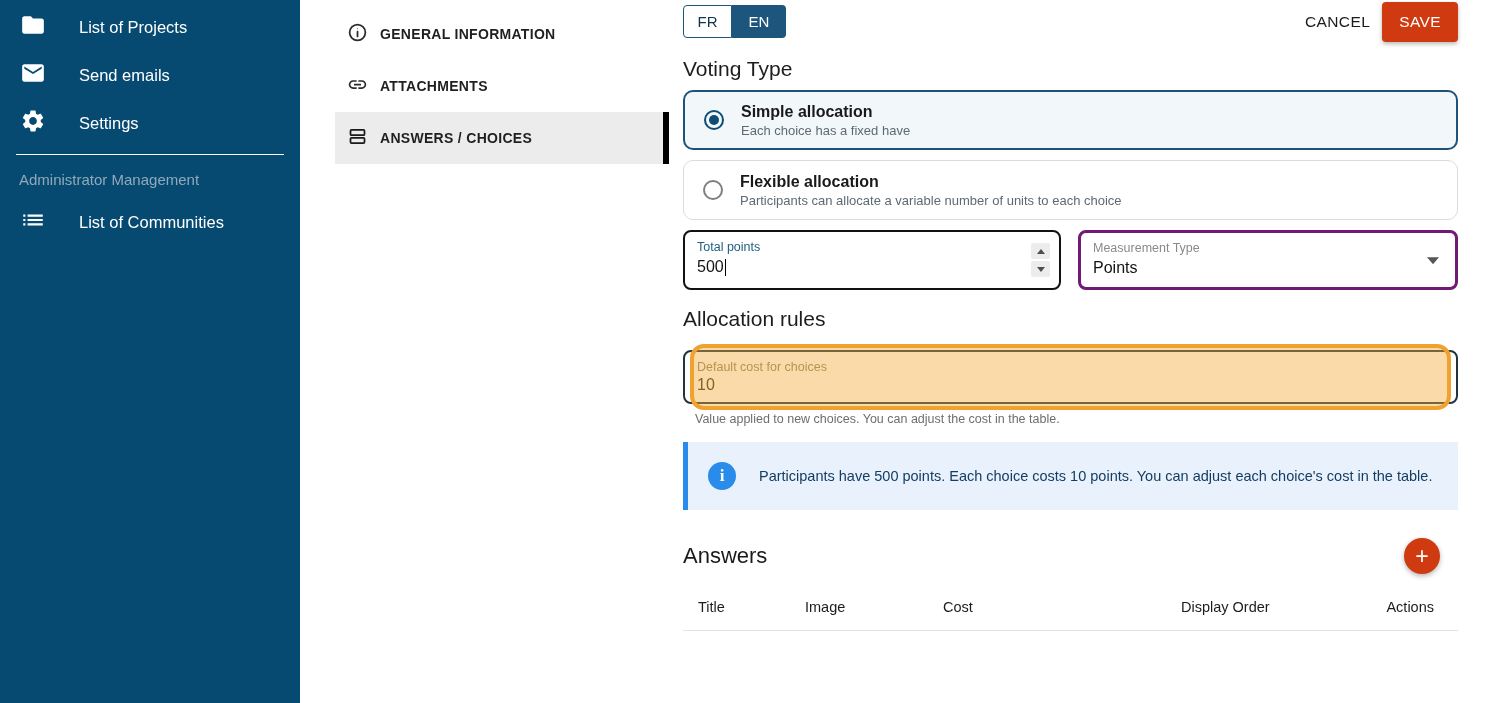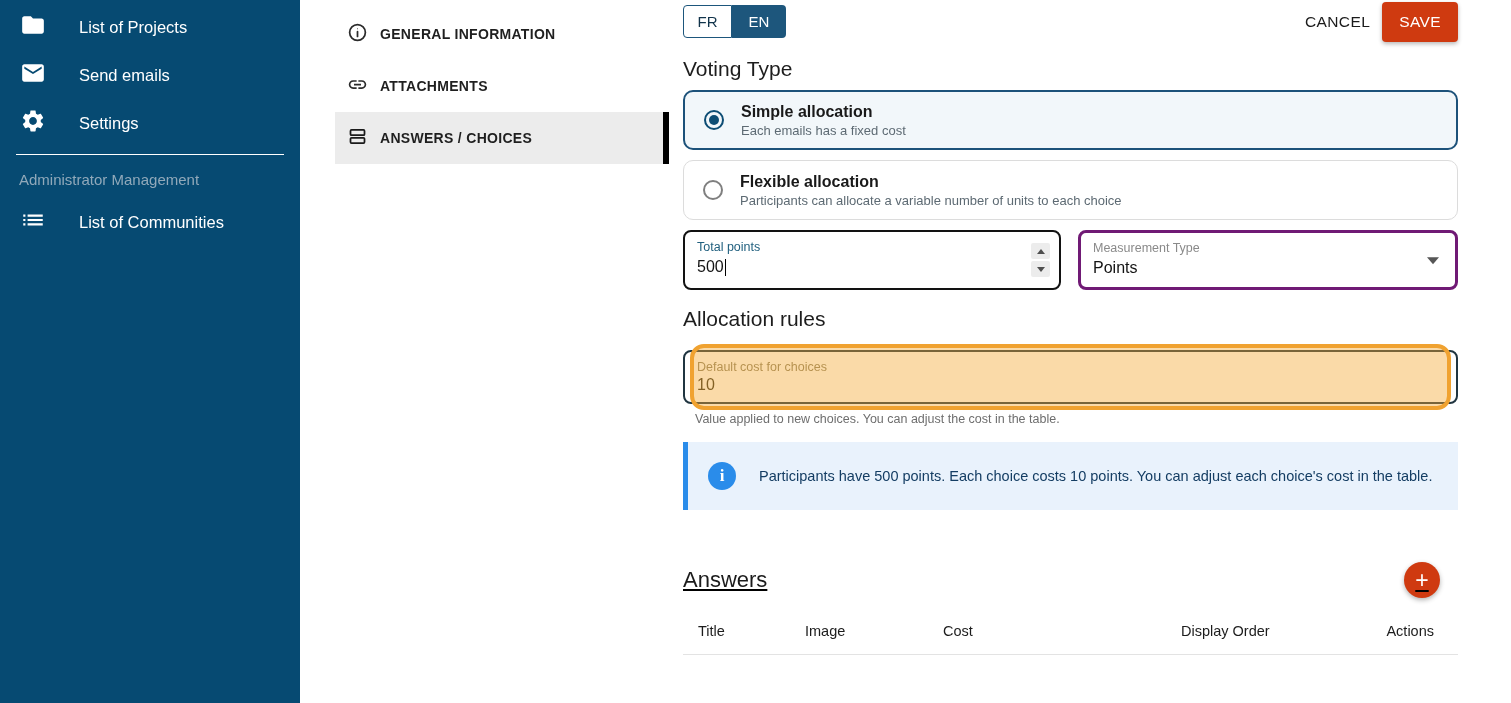--- a/index.html
+++ b/index.html
@@ -98,21 +98,21 @@
 
   .info-alert { margin-top:16px; height:68px; background:#e9f2fc;
     border-left:5px solid #2a8cea; display:flex; align-items:center;
     padding-left:20px; gap:23px; }
   .info-icon { width:28px; height:28px; border-radius:50%; background:#2a8cea;
     color:#fff; display:flex; align-items:center; justify-content:center;
     font-size:17px; font-weight:700; font-family:"Liberation Serif", serif; flex:none; }
   .info-text { font-size:14.5px; color:#143d63; }
 
   .answers-header { display:flex; align-items:center; justify-content:space-between;
-    margin-top:52px; height:36px;text-decoration:underline; }
+    margin-top:28px; height:36px; }
   .answers-title { font-size:22px; font-weight:500; color:#1b1b1b; }
   .fab { width:36px; height:36px; border-radius:50%; background:#cf3a10; color:#fff;
     border:none; display:flex; align-items:center; justify-content:center;
     font-size:23px; line-height:1; cursor:pointer; margin-right:18px;
     box-shadow:0 2px 5px rgba(0,0,0,0.3); font-family:inherit; }
 
   .answers-table-head { display:flex; margin-top:20px; height:37px; padding-top:5px;
     border-bottom:1px solid #e3e3e3; font-size:14.5px; color:#1c1c1c; }
   .col-title   { width:122px; padding-left:15px; }
   .col-image   { width:138px; }
@@ -205,21 +205,21 @@
         <button class="save-btn">SAVE</button>
       </div>
     </div>
 
     <div class="section-heading mt-voting">Voting Type</div>
     <div class="cards">
       <div class="option-card selected">
         <span class="radio-outer radio-on"></span>
         <span>
           <div class="option-title">Simple allocation</div>
-          <div class="option-desc">Each emails has a fixed cost</div>
+          <div class="option-desc">Each choice has a fixed have</div>
         </span>
       </div>
       <div class="option-card unselected">
         <span class="radio-outer radio-off"></span>
         <span>
           <div class="option-title">Flexible allocation</div>
           <div class="option-desc">Participants can allocate a variable number of units to each choice</div>
         </span>
       </div>
     </div>

